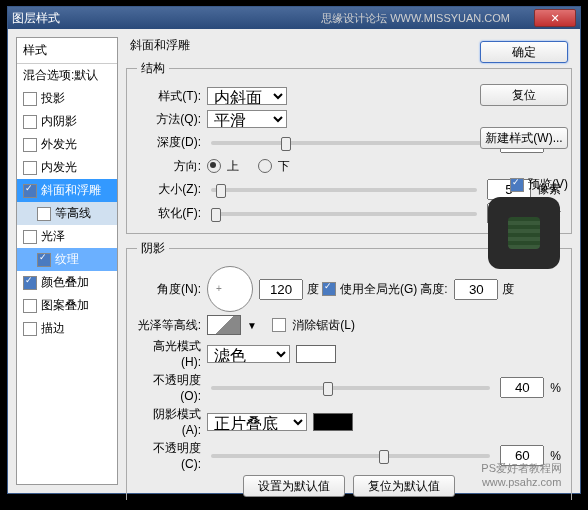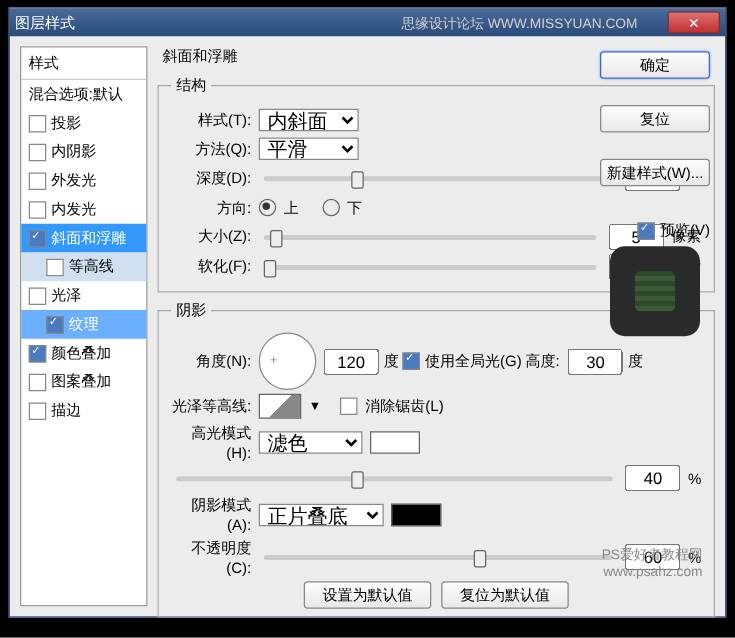--- a/index.html
+++ b/index.html
@@ -35,21 +35,21 @@
 .swatch{width:38px;height:16px;border:1px solid #666}
 .tri{width:32px;height:18px;border:1px solid #666;background:linear-gradient(135deg,#fff 0%,#fff 50%,#888 50%,#888 100%)}
 .btns{position:absolute;right:12px;top:34px;width:88px;display:flex;flex-direction:column;gap:21px}
 .btn{height:20px;border:1px solid #888;background:linear-gradient(#fdfdfd,#e8e8e8);border-radius:3px;display:flex;align-items:center;justify-content:center;font-size:12px;cursor:default}
 .btn.primary{border:1px solid #3a6ac0;box-shadow:0 0 2px #5a9aff}
 .preview-area{margin-top:6px;text-align:center}
 .preview-chk{display:flex;align-items:center;gap:4px;justify-content:flex-end;margin-bottom:4px}
 .preview-img{width:72px;height:72px;background:#2a2a2a;border-radius:12px;margin:0 auto;position:relative}
 .preview-img:after{content:"";position:absolute;top:20px;left:20px;width:32px;height:32px;background:repeating-linear-gradient(0deg,#3a5a3a,#3a5a3a 4px,#2a4a2a 4px,#2a4a2a 8px),repeating-linear-gradient(90deg,#3a5a3a,#3a5a3a 4px,#2a4a2a 4px,#2a4a2a 8px);border-radius:4px}
 .bottom-btns{display:flex;gap:8px;justify-content:center;margin-top:4px}
-.watermark{position:absolute;right:18px;bottom:28px;color:#888;font-size:11px;text-align:right;line-height:14px}
+.watermark{position:absolute;right:18px;bottom:4px;color:#888;font-size:11px;text-align:center;line-height:14px}
 .arrow{font-size:10px}
 </style>
 </head>
 <body>
 
 <div class="win">
   <div class="titlebar">
     <span class="t">图层样式</span>
     <span class="brand">思缘设计论坛 WWW.MISSYUAN.COM</span>
     <div class="close">✕</div>
@@ -168,20 +168,21 @@
               </div>
           </div>
         </div>
         <div class="row"><span class="lbl">光泽等高线:</span><div class="tri"></div><span class="arrow">▼</span>&nbsp;<span class="chk"></span><span>消除锯齿(L)</span></div>
         <div class="row">
             <span class="lbl">高光模式(H):</span>
             <select style="width:83px"><option>滤色</option></select>
             <div class="swatch" style="background:#fff"></div>
           </div>
         <div class="row">
+            <span class="lbl">不透明度(O):</span>
             <div class="slider">
               <div class="thumb" style="left:40%"></div>
             </div>
             <input class="num" value="40" style="">
             <span>%</span>
           </div>
         <div class="row">
             <span class="lbl">阴影模式(A):</span>
             <select style="width:100px"><option>正片叠底</option></select>
             <div class="swatch" style="background:#000"></div>

